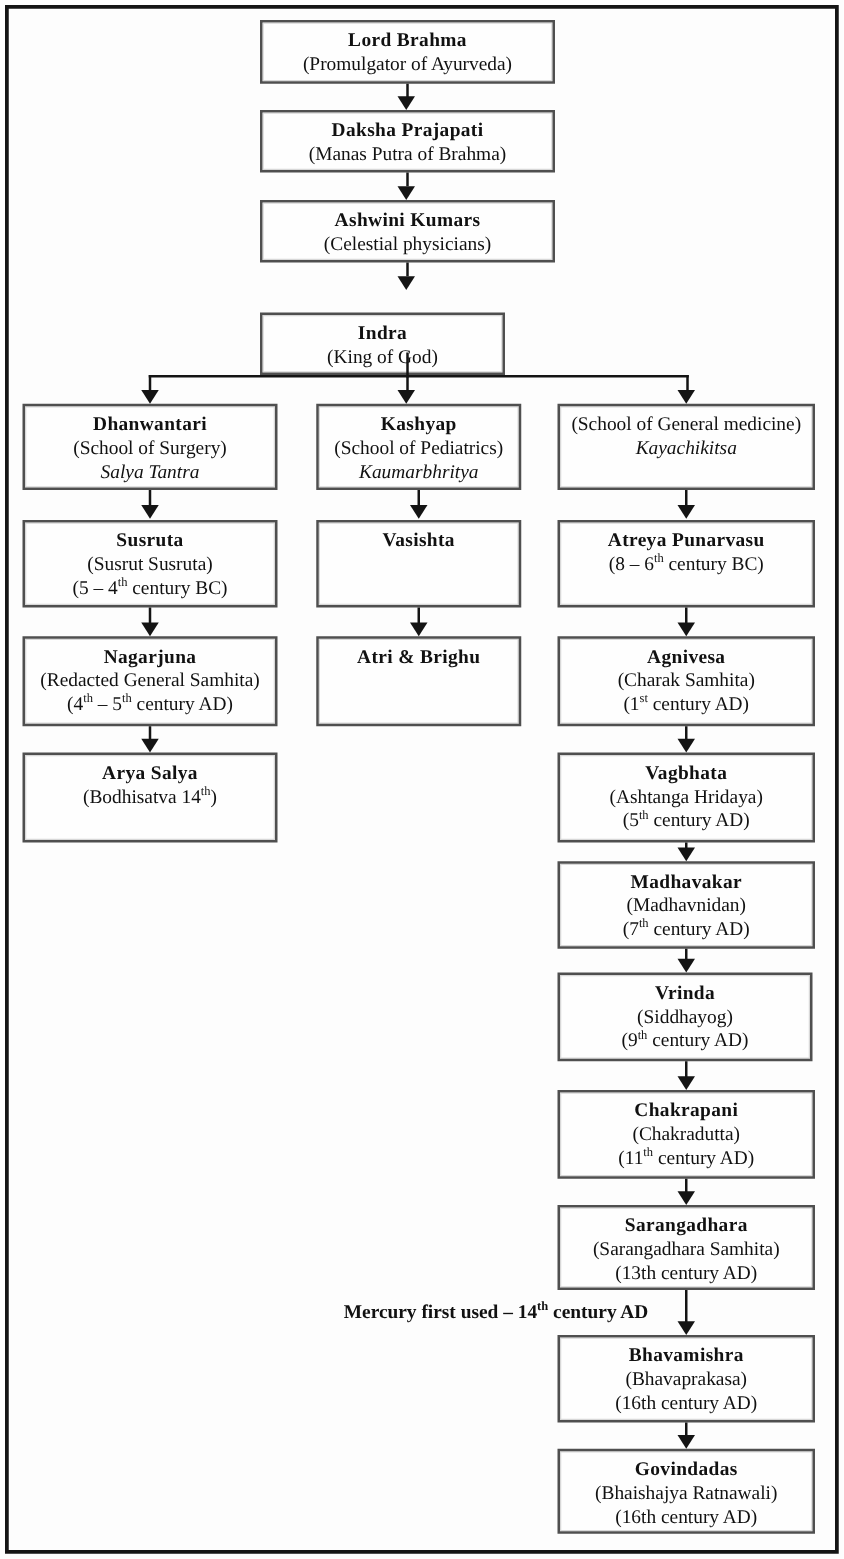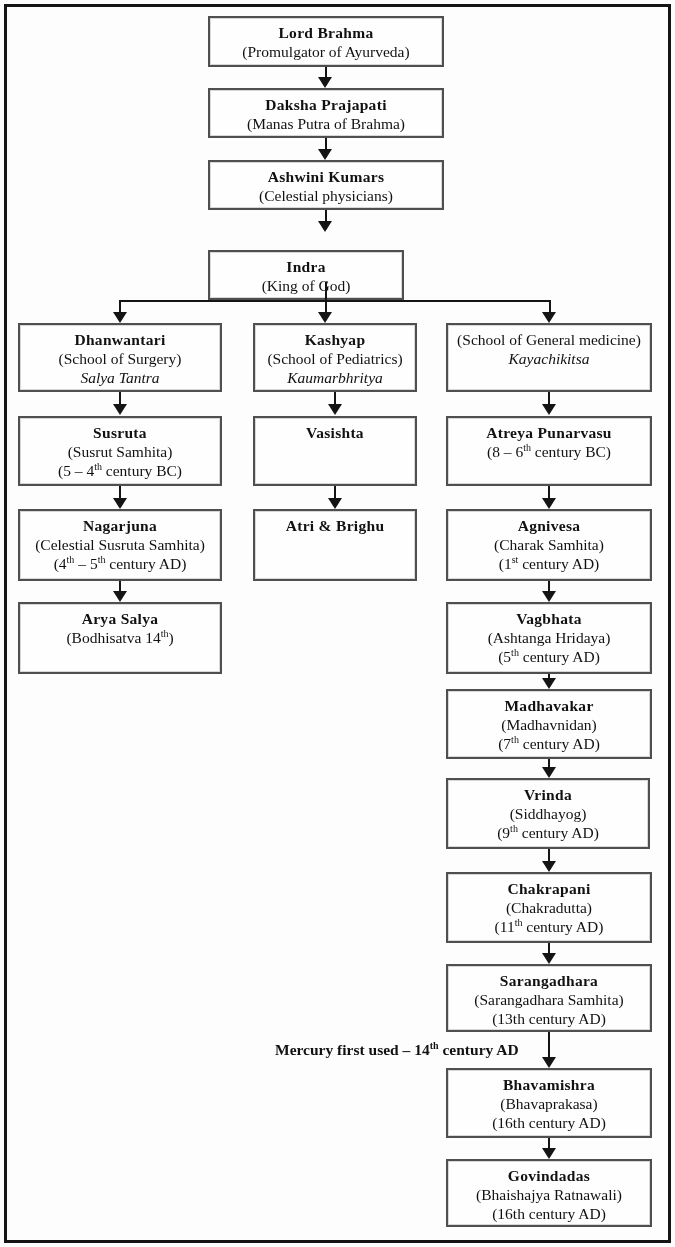--- a/index.html
+++ b/index.html
@@ -77,34 +77,34 @@
     <div class="l">(School of Pediatrics)</div>
     <div class="l it">Kaumarbhritya</div>
   </div>
   <div class="bx" id="b7">
     <div class="l">(School of General medicine)</div>
     <div class="l it">Kayachikitsa</div>
   </div>
 
   <div class="bx" id="b8">
     <div class="l b">Susruta</div>
-    <div class="l">(Susrut Samhita)</div>
+    <div class="l">(Susrut Susruta)</div>
     <div class="l"><span>(5 – 4</span><sup>th</sup><span> century BC)</span></div>
   </div>
   <div class="bx" id="b9">
     <div class="l b">Vasishta</div>
   </div>
   <div class="bx" id="b10">
     <div class="l b">Atreya Punarvasu</div>
     <div class="l"><span>(8 – 6</span><sup>th</sup><span> century BC)</span></div>
   </div>
 
   <div class="bx" id="b11">
     <div class="l b">Nagarjuna</div>
-    <div class="l">(Celestial Susruta Samhita)</div>
+    <div class="l">(Redacted General Samhita)</div>
     <div class="l"><span>(4</span><sup>th</sup><span> – 5</span><sup>th</sup><span> century AD)</span></div>
   </div>
   <div class="bx" id="b12">
     <div class="l b">Atri &amp; Brighu</div>
   </div>
   <div class="bx" id="b13">
     <div class="l b">Agnivesa</div>
     <div class="l">(Charak Samhita)</div>
     <div class="l"><span>(1</span><sup>st</sup><span> century AD)</span></div>
   </div>

